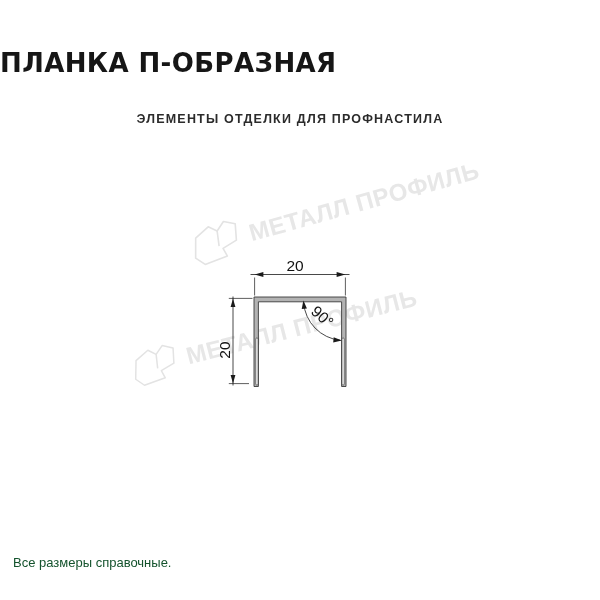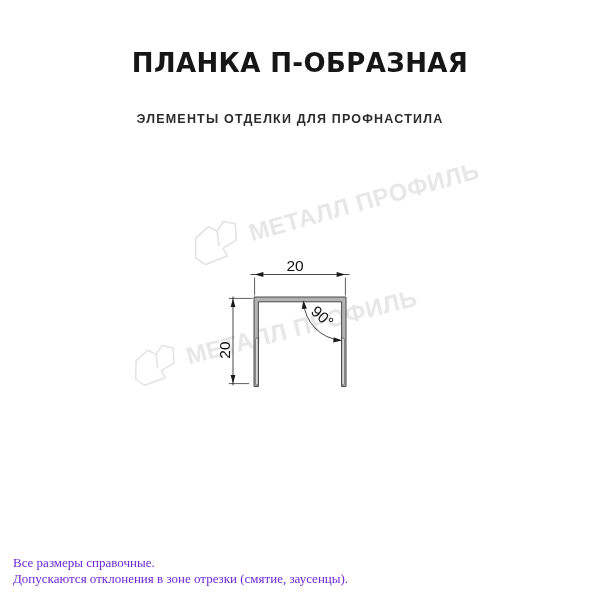--- a/index.html
+++ b/index.html
@@ -3,21 +3,21 @@
 <meta charset="utf-8">
 <style>
   html,body { margin:0; padding:0; background:#fff; }
   #stage {
     position:relative; width:600px; height:600px; background:#ffffff;
     overflow:hidden; font-family:"Liberation Sans",sans-serif;
   }
 
   
   .title {
-    position:absolute; top:49px; left:0; width:600px; text-align:center;
+    position:absolute; top:49px; left:0; width:600px; 
     font-family:"DejaVu Sans",sans-serif; font-weight:700;
     font-size:26px; line-height:29px; letter-spacing:0.4px; color:#161616;
   }
   .subtitle {
     position:absolute; top:112px; left:-10px; width:600px; text-align:center;
     font-weight:700; font-size:12.5px; letter-spacing:1.2px; color:#2b2b2b;
   }
 
   
   .wm {
@@ -39,21 +39,21 @@
   }
   .dimline { stroke:#1a1a1a; stroke-width:0.8; }
   .extline { stroke:#1a1a1a; stroke-width:0.7; }
   .dimarrow { fill:#1a1a1a; stroke:none; }
   .metal { stroke:#3a3a3a; stroke-width:0.9; stroke-linejoin:round; }
   .hem   { fill:#ffffff; stroke:#3a3a3a; stroke-width:0.65; }
 
   
   .footer {
     position:absolute; left:13px; top:555px;
-    font-size:13px; line-height:15.8px; color:#6d28d9;font-family:Liberation Serif, serif;
+    font-size:13px; line-height:15.8px; color:#14532d;
   }
 </style>
 </head>
 <body>
 
 <div id="stage">
 
   <div class="title">
     <div>ПЛАНКА П-ОБРАЗНАЯ</div>
   </div>
@@ -102,16 +102,15 @@
     <g>
       <path class="dimline" fill="none" d="M303.6,302.5 A41,41 0 0 0 340.3,340.3"></path>
       <polygon class="dimarrow" points="303.4,300.6 306.9,308.5 301.7,308.9"></polygon>
       <polygon class="dimarrow" points="341.8,340.4 333.2,342.4 333.7,337.2"></polygon>
       <text x="322.5" y="322" text-anchor="middle" transform="rotate(42,322.5,316.5)">90°</text>
     </g>
   </svg>
 
   <div class="footer">
     <div>Все размеры справочные.</div>
-    <div>Допускаются отклонения в зоне отрезки (смятие, заусенцы).</div>
   </div>
 
 </div>
 
 </body></html>

